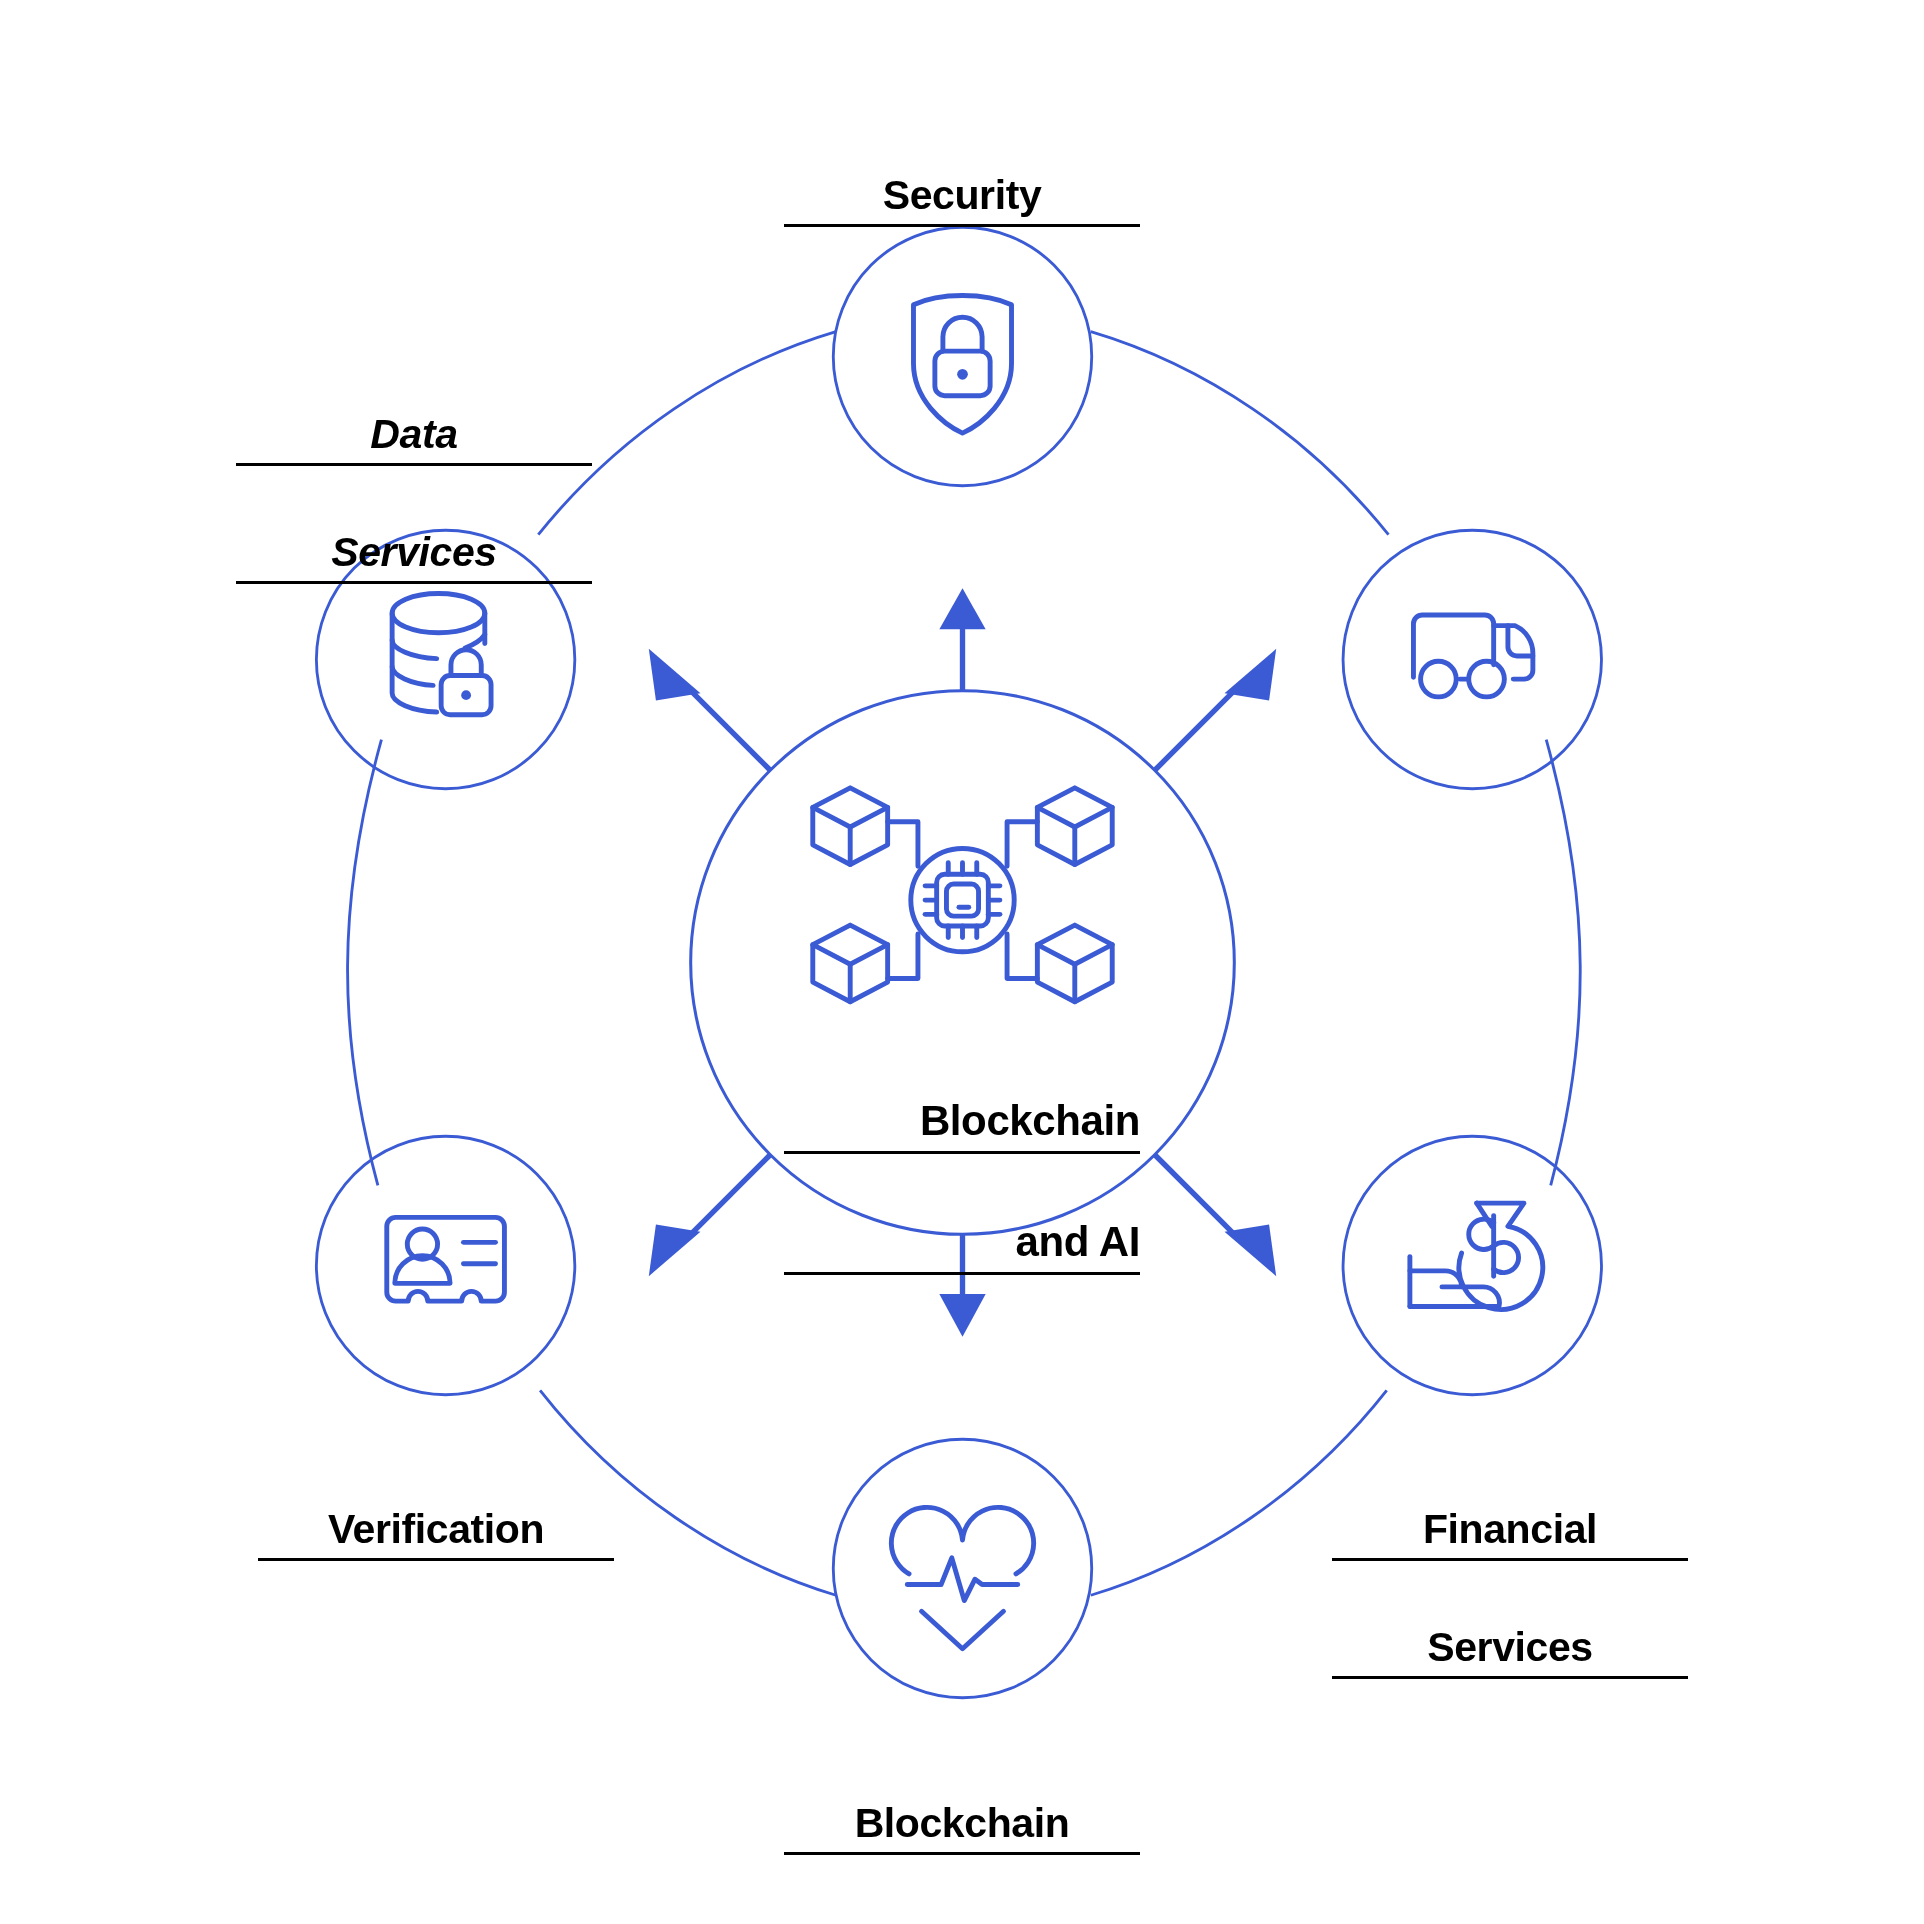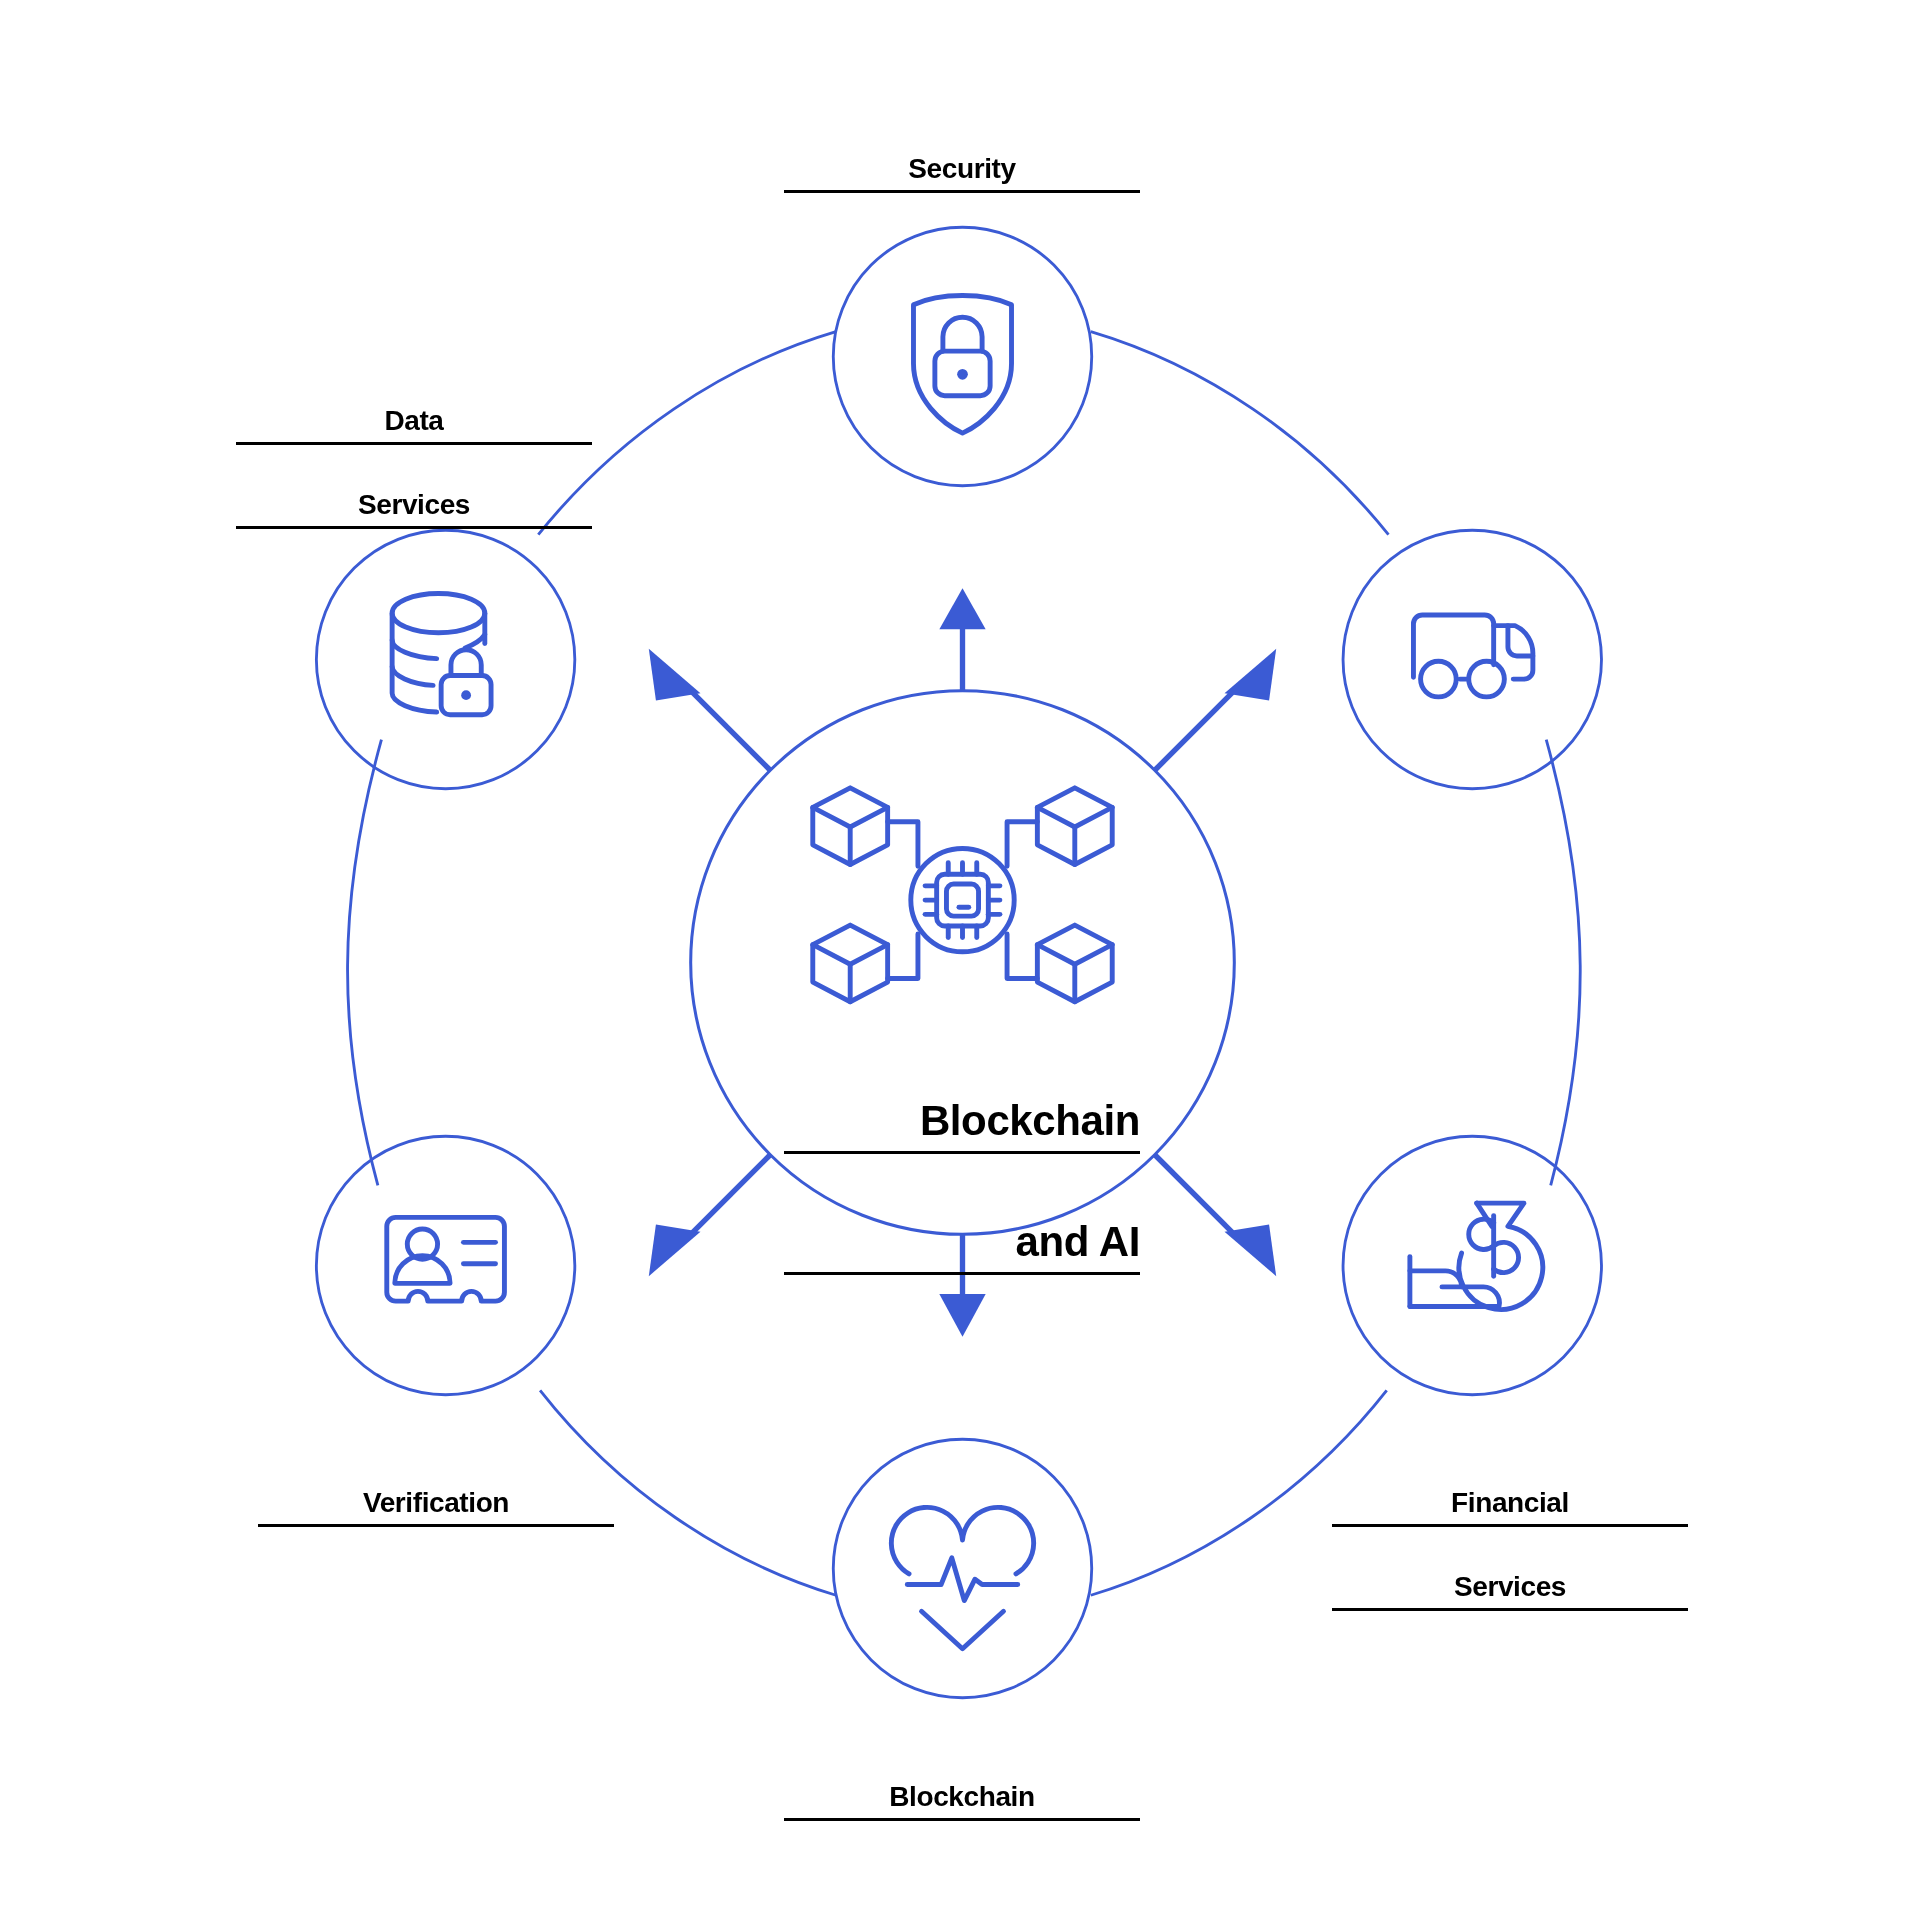--- a/index.html
+++ b/index.html
@@ -66,25 +66,25 @@
     white-space: pre-line;
     letter-spacing: -0.4px;
   }
   .label .ln {
     display: block;
     border-bottom: 3.6px solid #000;
     padding-bottom: 1.8px;
     margin-bottom: 5.3px;
   }
   .label.single .ln { margin-bottom: 0; }
-  .lbl-outer { font-size: 28px; }
+  .lbl-outer { font-size: 41px; }
   .lbl-center { font-size: 42px; }
 
   #label-security      { left: 784px;  top: 114px; width: 356px; }
-  #label-data-storage  { left: 236px;  top: 366px; width: 356px; }
+  #label-data-storage  { left: 236px;  top: 353px; width: 356px; font-style: italic; }
   #label-supply-chain  { left: 1337px; top: 365px; width: 356px; }
   #label-authenticity  { left: 258px;  top: 1448px; width: 356px; }
   #label-financial     { left: 1332px; top: 1448px; width: 356px; }
   #label-healthcare    { left: 784px;  top: 1742px; width: 356px; }
   #label-center        { left: 784px;  top: 1038px; width: 356px; text-align: right; }
 </style>
 </head>
 <body>
 
 <div id="diagram-root">

